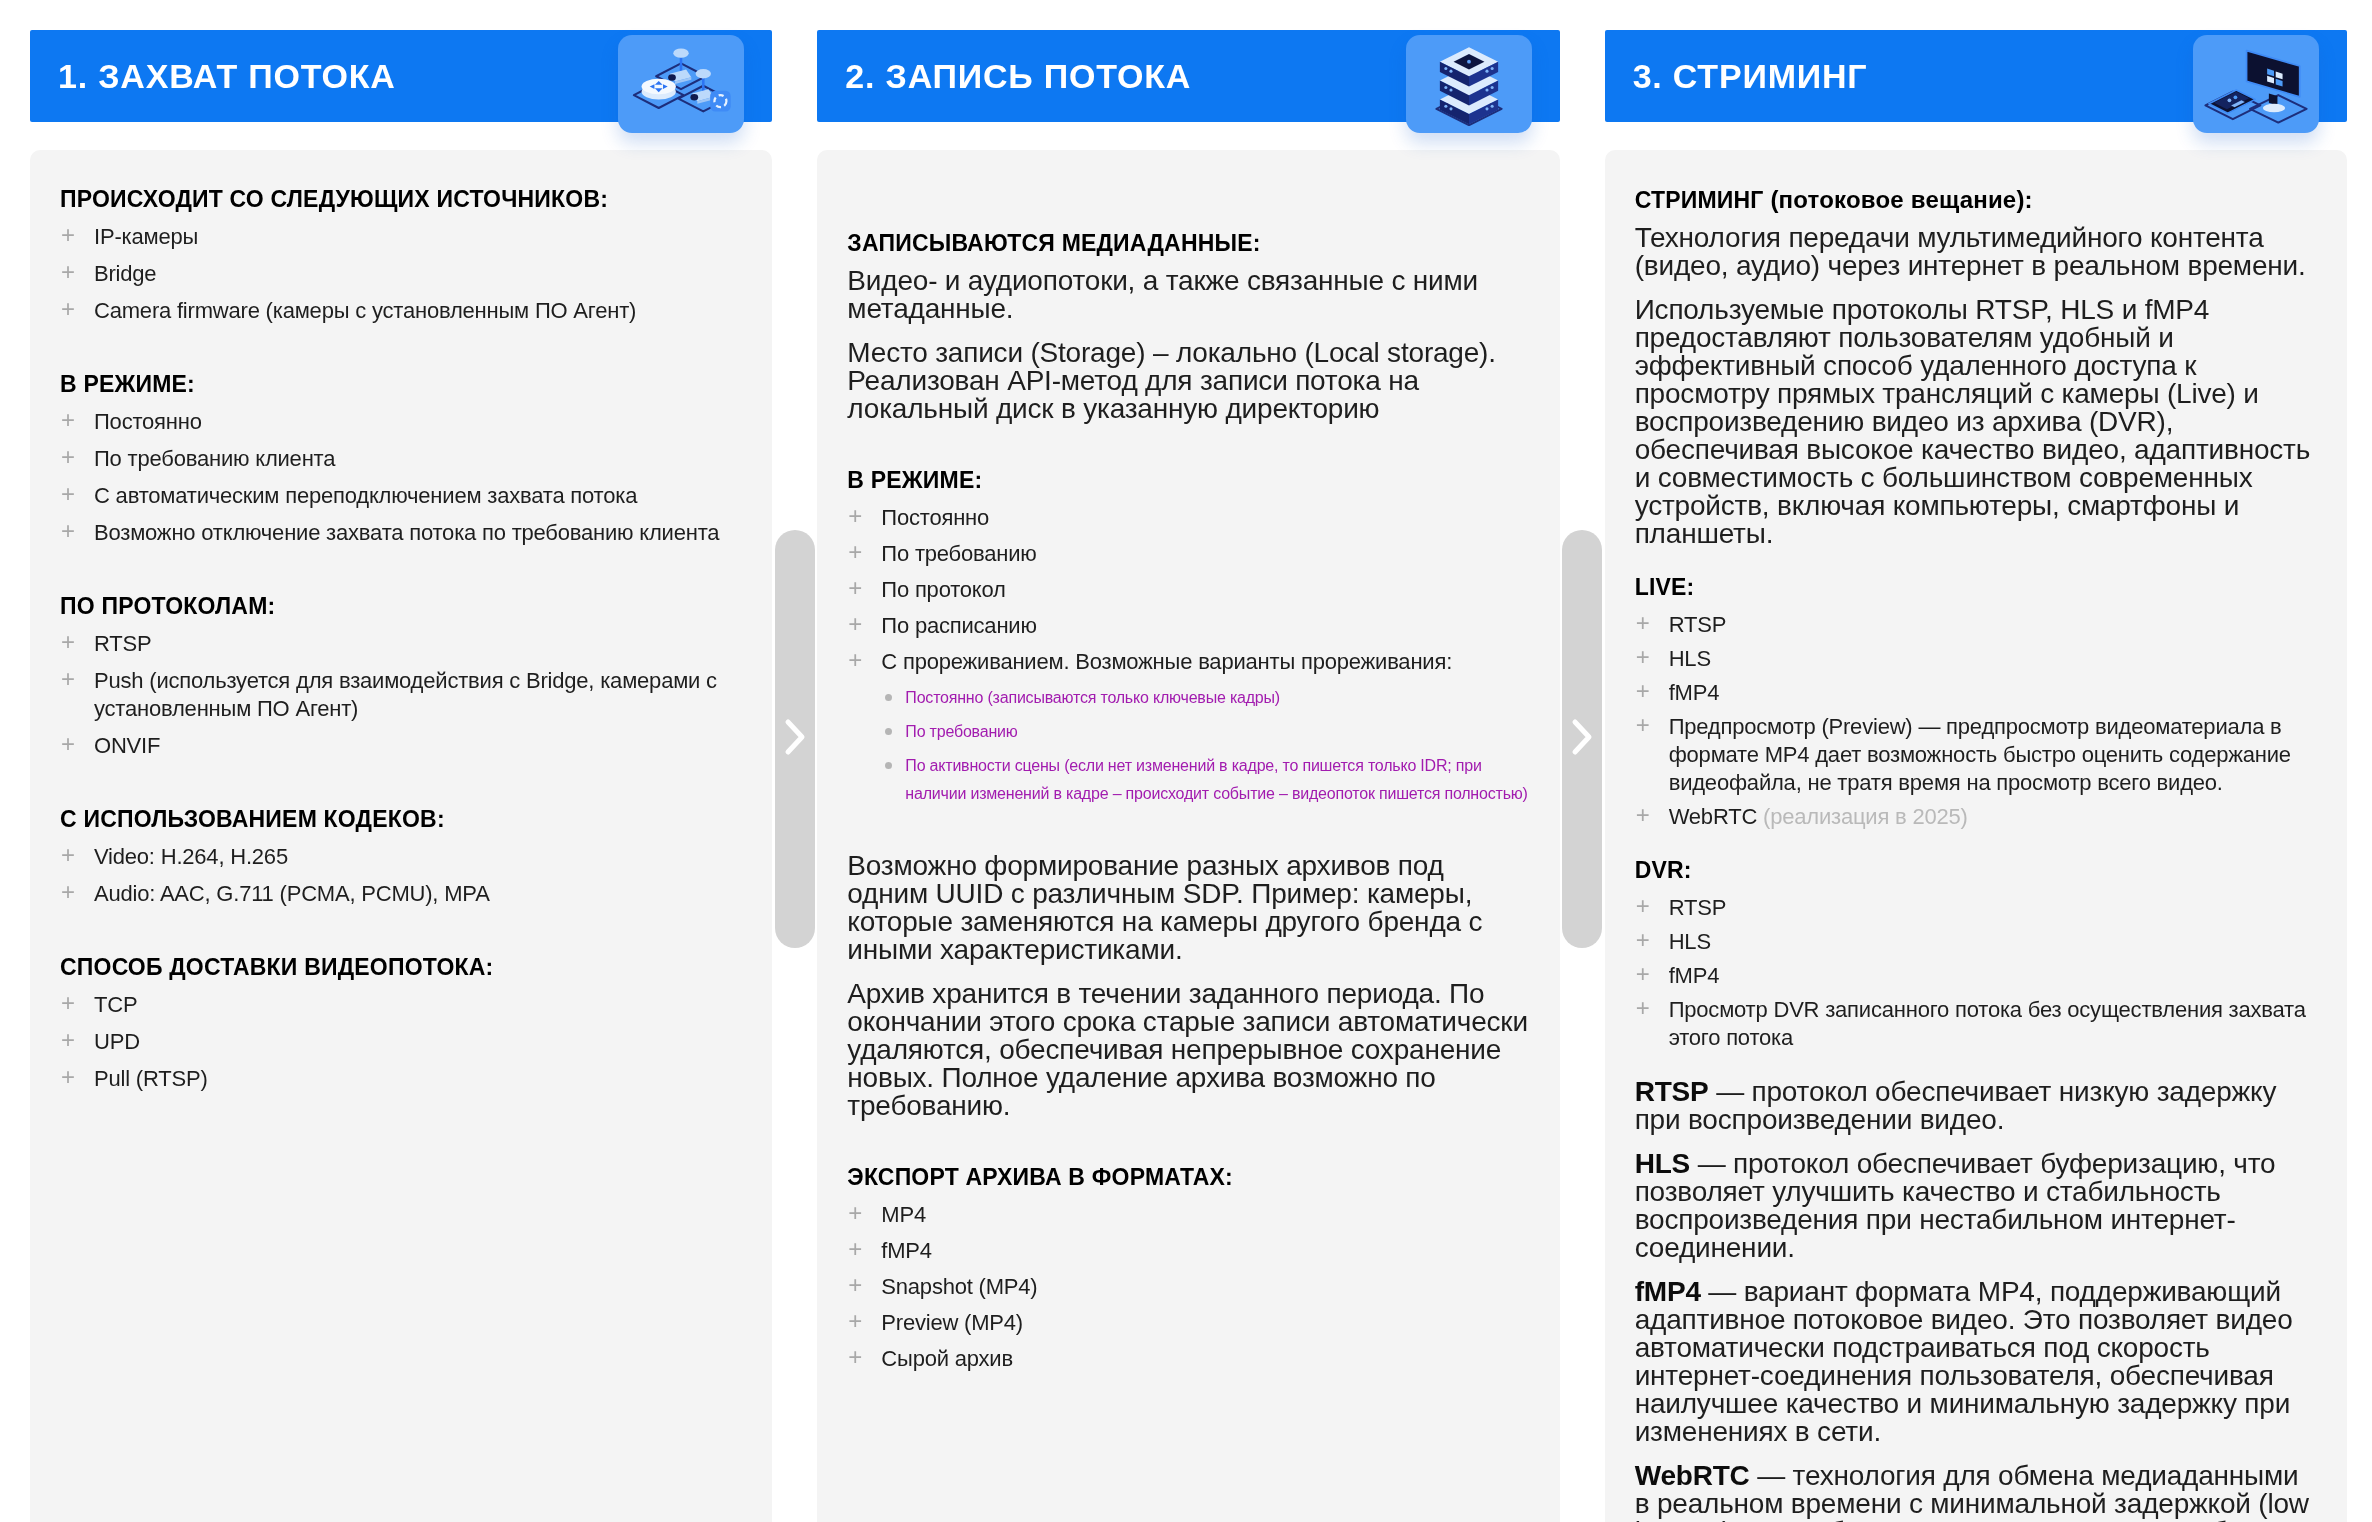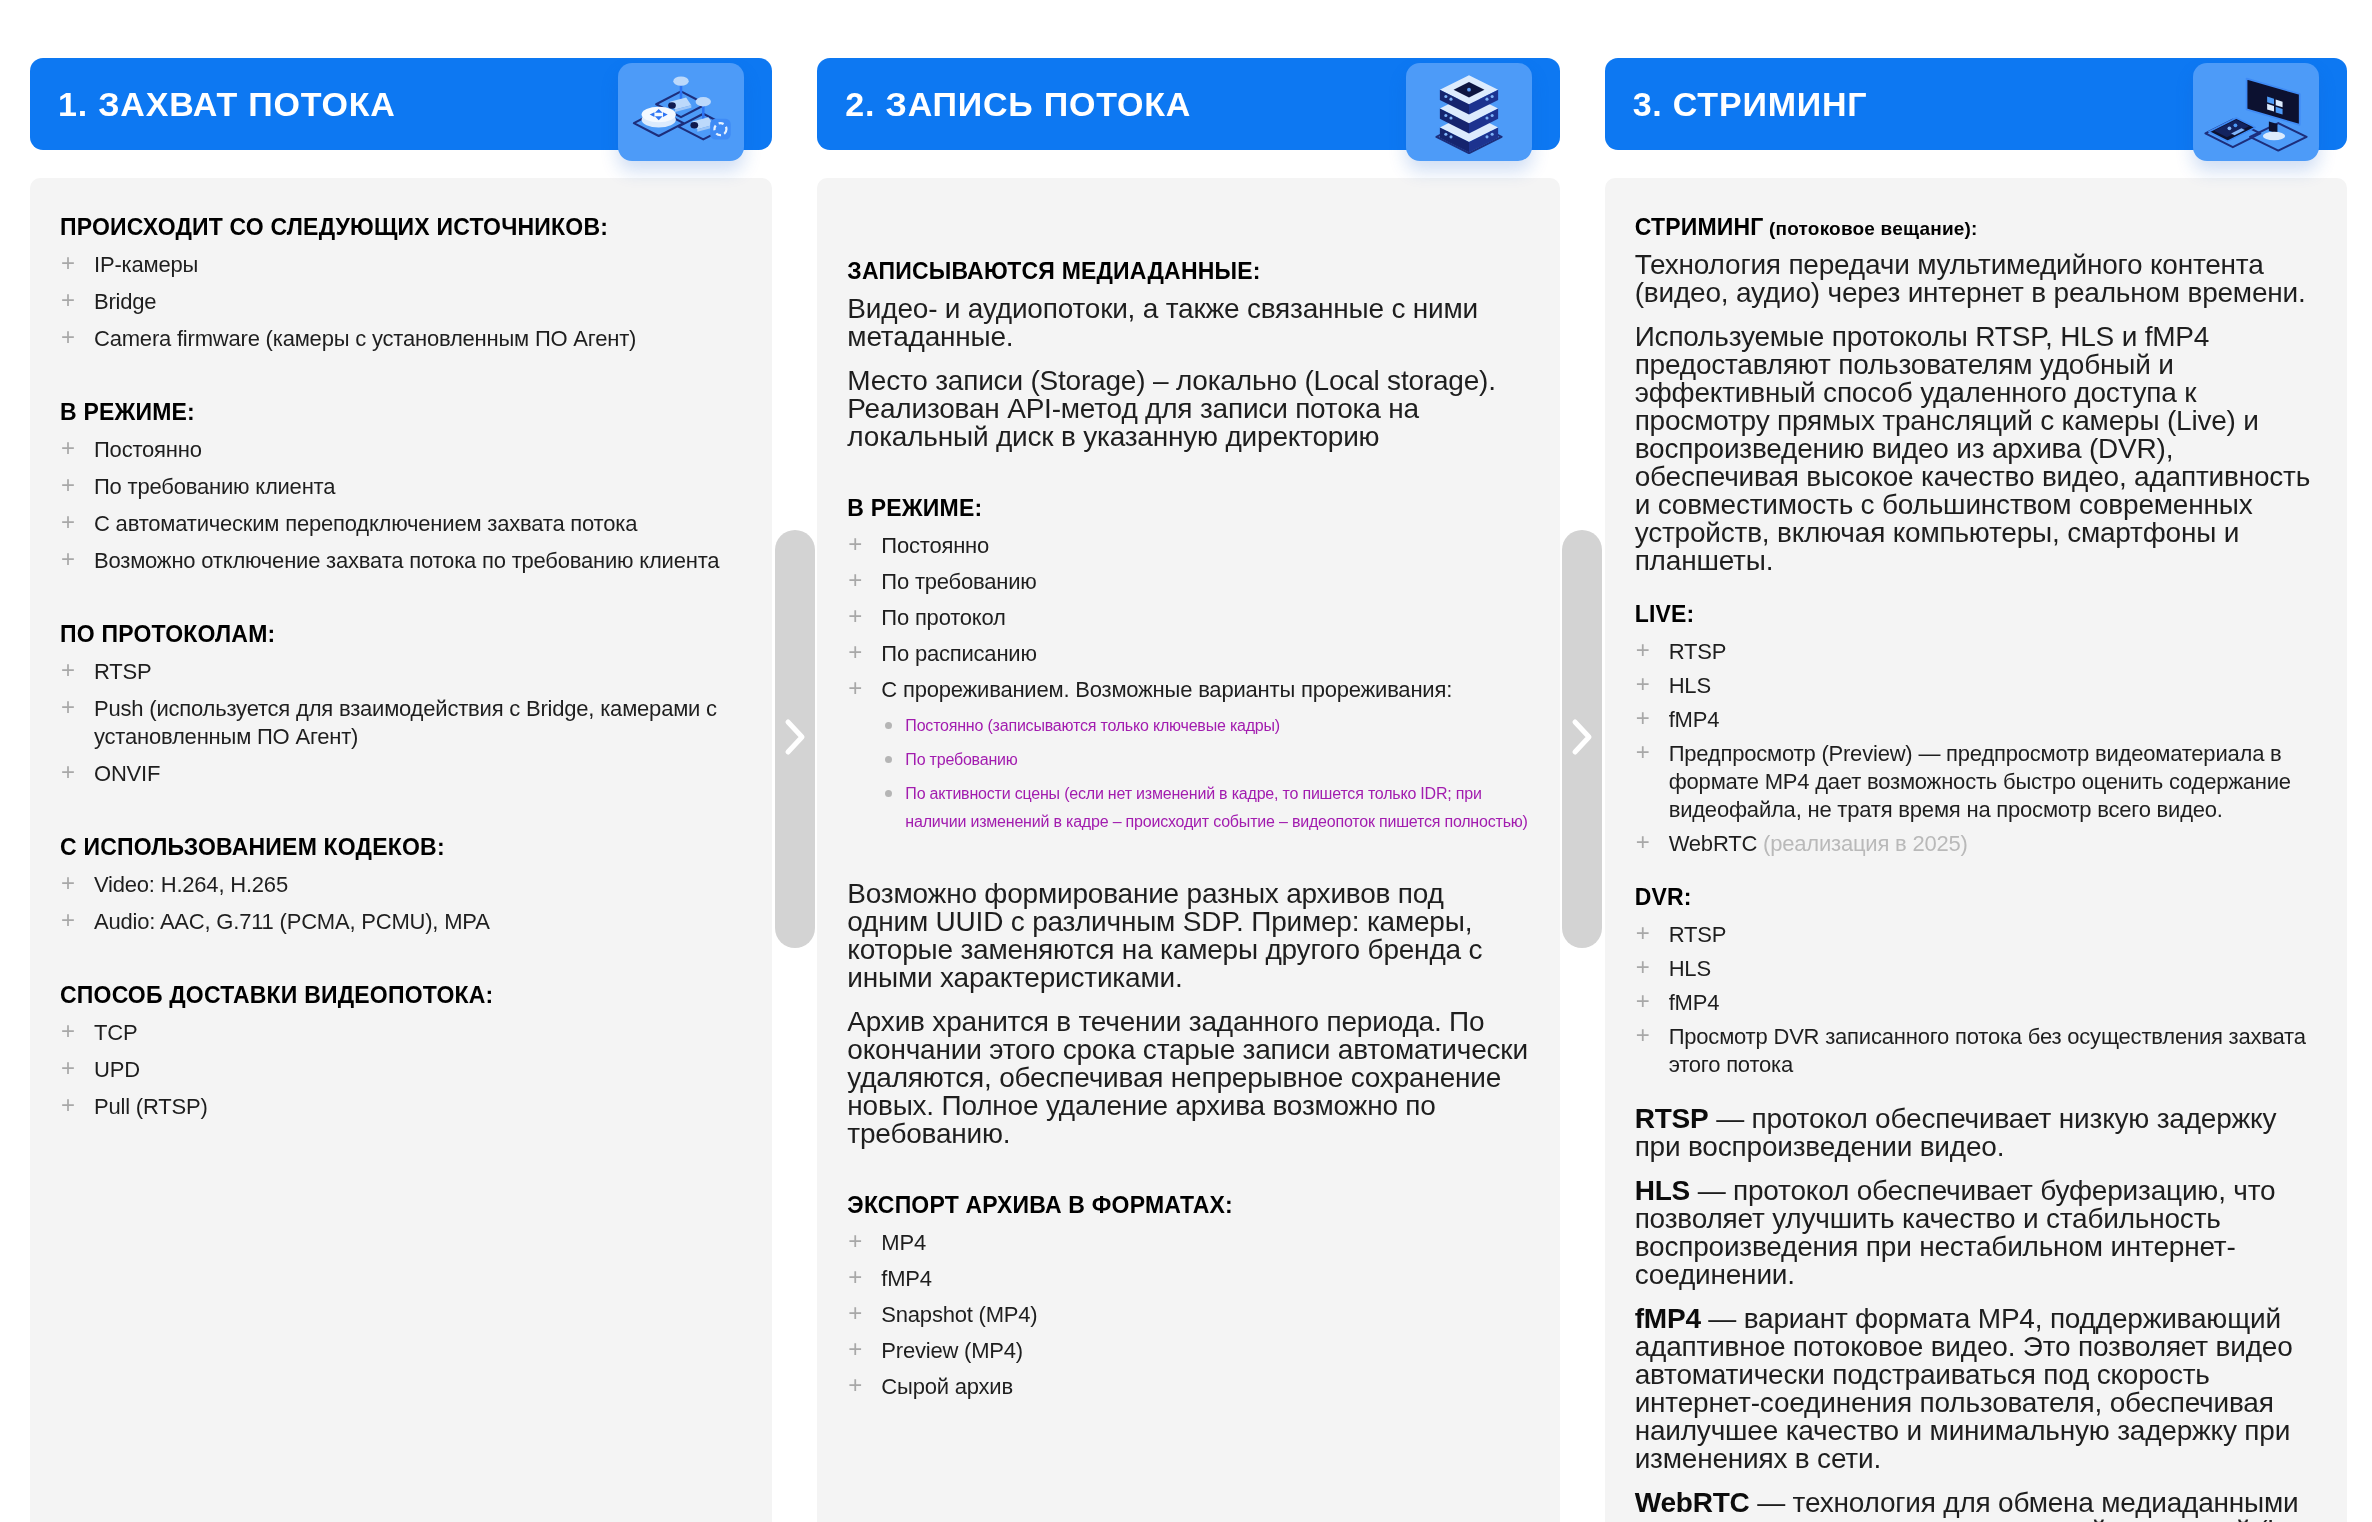--- a/index.html
+++ b/index.html
@@ -15,25 +15,24 @@
     display: grid;
     grid-template-columns: repeat(3, 1fr);
     column-gap: 45px;
   }
   .column { display: flex; flex-direction: column; min-width: 0; }
 
   .col-header {
     position: relative;
     flex: 0 0 92px; height: 92px;
     background: #0d78f2;
-    border-radius: 13px;
+    border-radius: 2px;
     display: flex; align-items: center;
     padding: 0 170px 0 28px;
     box-sizing: border-box;
-    margin-top: 28px;
   }
   .col-title {
     color: #ffffff; font-weight: bold;
     font-size: 34px; letter-spacing: 0.8px;
     white-space: nowrap;
   }
   .icon-tile {
     position: absolute; top: 5px; right: 28px;
     width: 126px; height: 98px;
     background: #4d9bf8; border-radius: 14px;
@@ -55,21 +54,21 @@
   .section { margin-bottom: 26px; }
   .section:last-child { margin-bottom: 0; }
   .col-capture .section { margin-bottom: 46px; }
   .col-recording .section { margin-bottom: 34px; margin-top: 44px; }
 
   .sec-heading {
     margin: 0 0 10px;
     font-size: 23px; font-weight: bold;
     color: #000000; letter-spacing: 0.2px;
   }
-  .h-suffix { font-size: 19px; }
+  .h-suffix { font-size: 24px; }
 
   .para {
     margin: 0 0 16px;
     font-size: 28px; line-height: 28px;
     color: #1e1e1e; letter-spacing: -0.2px;
   }
   .section .para:last-child { margin-bottom: 0; }
   .term { font-weight: bold; color: #0c0c0c; }
 
   ul.plus-list { list-style: none; margin: 0; padding: 0; }

